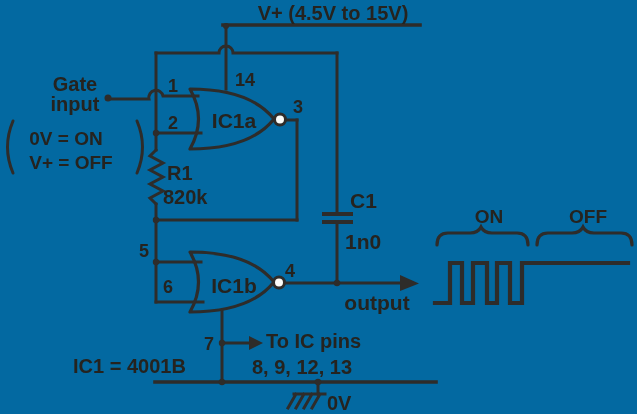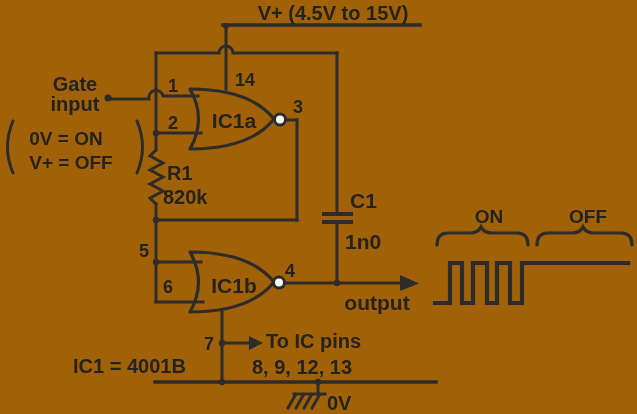--- a/index.html
+++ b/index.html
@@ -1,20 +1,20 @@
 <!DOCTYPE html>
 <html><head>
 <meta charset="utf-8">
 <style>
   html,body{margin:0;padding:0;}
   body{background:#ffffff;}
   .page{
     position:relative;
     width:637px;height:414px;
-    background:#a16207;
+    background:#0369a1;
     overflow:hidden;
     font-family:"Liberation Sans", sans-serif;
   }
   svg{display:block;}
   .wire{fill:none;stroke:#2e2c2a;stroke-width:3;stroke-linecap:square;stroke-linejoin:miter;}
   .wire-thick{fill:none;stroke:#2e2c2a;stroke-width:3.6;stroke-linecap:square;}
   .comp{fill:none;stroke:#2e2c2a;stroke-width:3.2;stroke-linejoin:round;}
   .plate{fill:none;stroke:#2e2c2a;stroke-width:4;stroke-linecap:butt;}
   .bubble{fill:#fcfcf9;stroke:#2e2c2a;stroke-width:3;}
   .dot{fill:#2e2c2a;stroke:none;}

